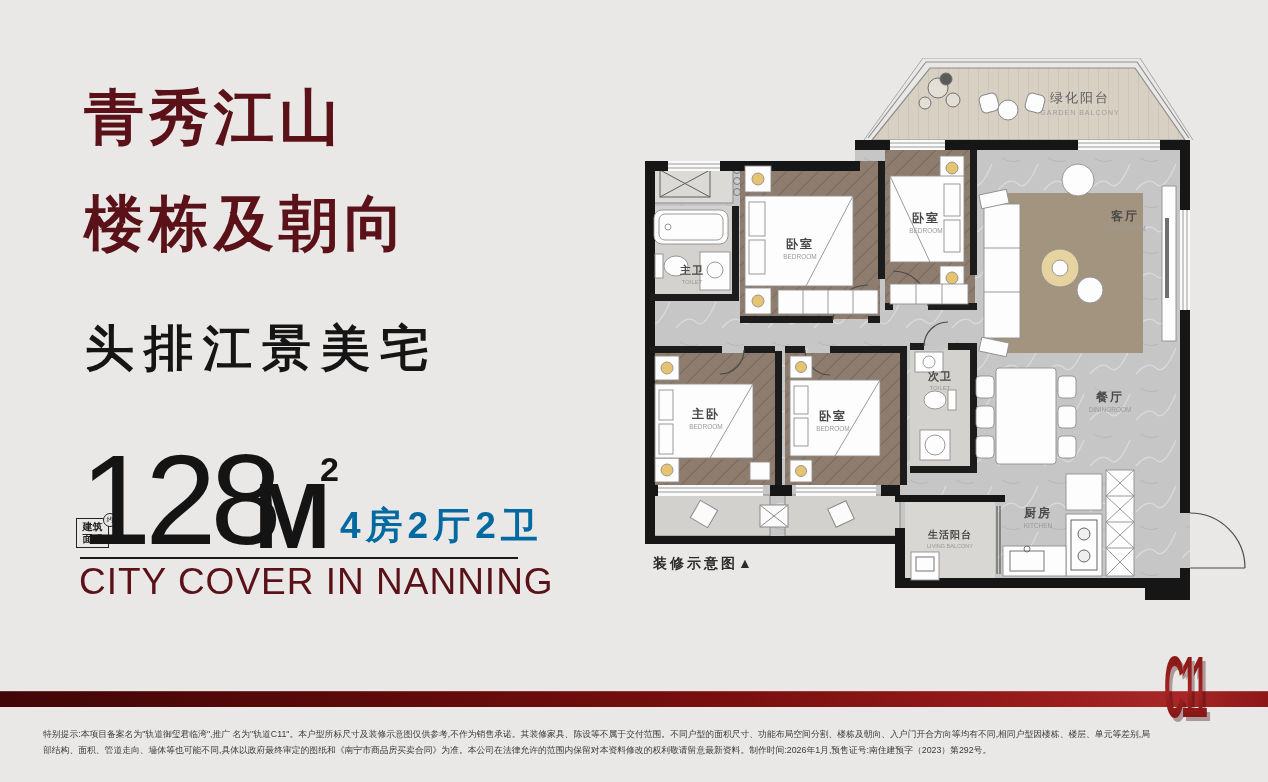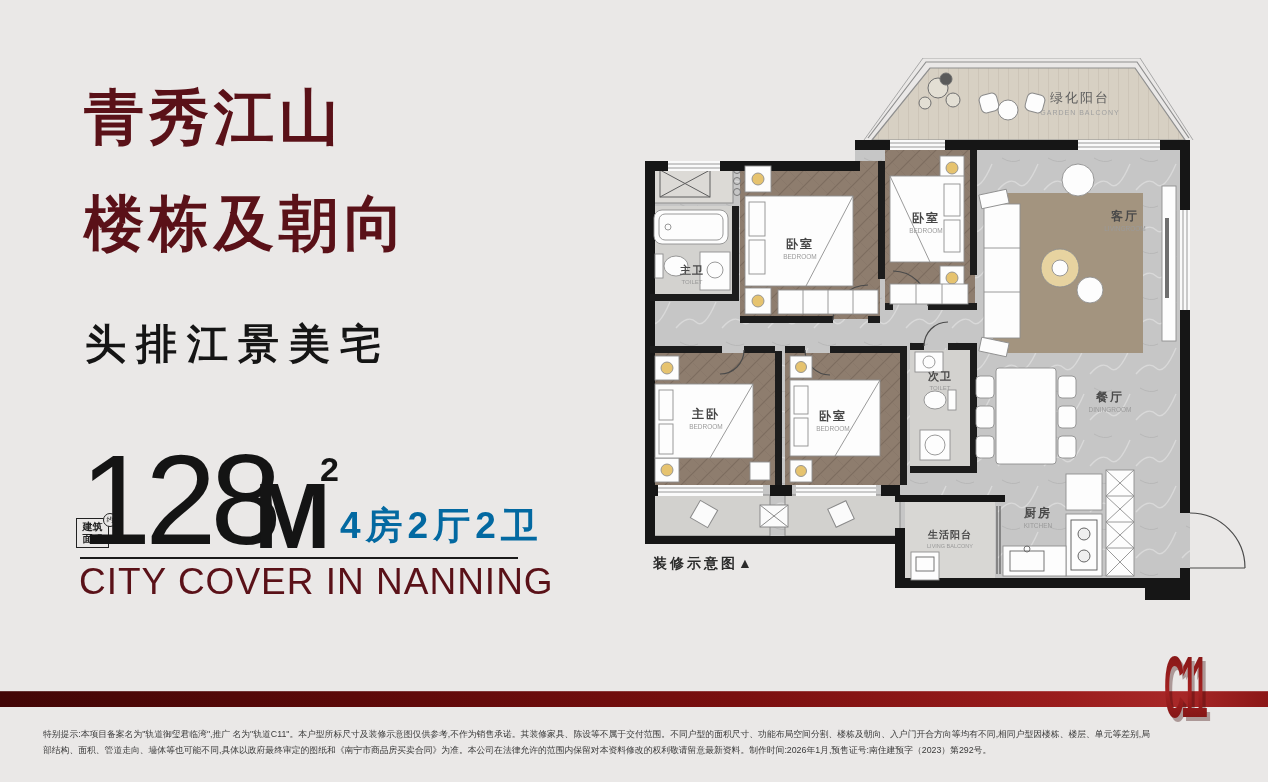--- a/index.html
+++ b/index.html
@@ -17,21 +17,21 @@
   .t1,.t2{
     position:absolute;left:84px;
     font-size:60px;line-height:1;
     font-weight:800;color:#5a1118;
     letter-spacing:5px;white-space:nowrap;
   }
   .t1{top:88px;}
   .t2{top:194px;}
   .sub{
     position:absolute;left:85px;top:324px;
-    font-size:41px;line-height:1;font-weight:600;
+    font-size:49px;line-height:1;font-weight:600;
     color:#151515;letter-spacing:10px;white-space:nowrap;
   }
   
   .num{
     position:absolute;left:80px;top:436px;
     font-size:128px;line-height:1;font-weight:400;
     color:#141414;letter-spacing:-6px;
   }
   .unitM{
     position:absolute;left:254px;top:470px;

